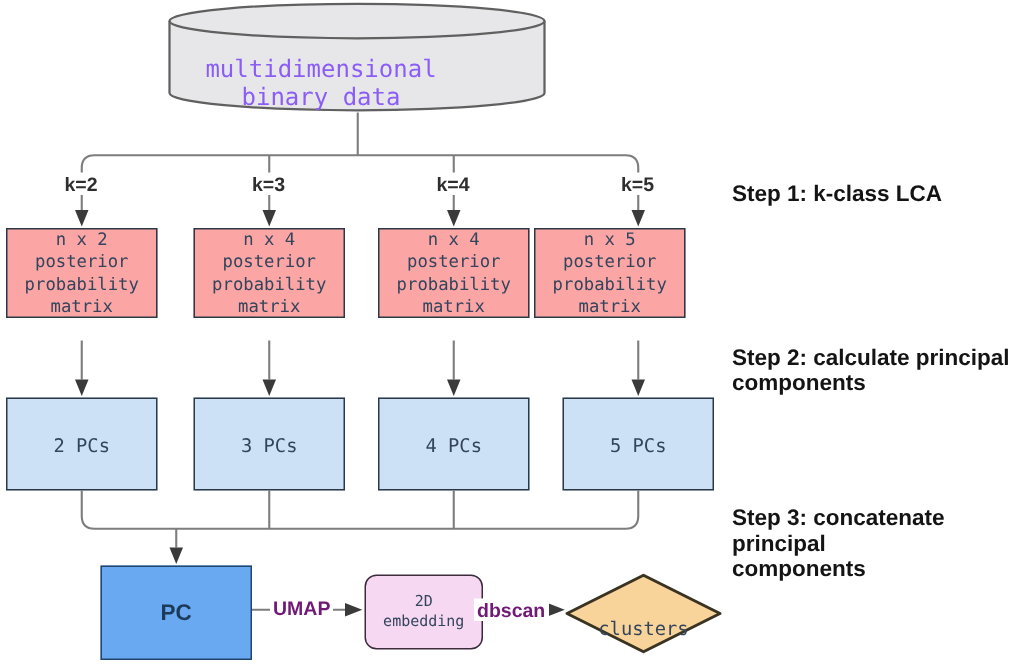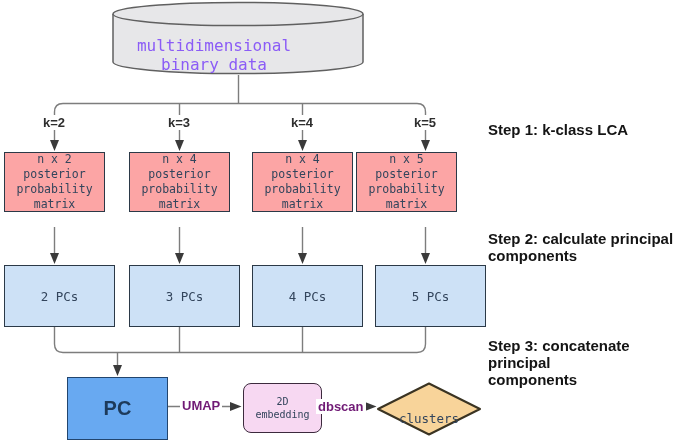--- a/index.html
+++ b/index.html
@@ -9,23 +9,23 @@
   }
   svg.layer{position:absolute;left:0;top:0;width:683px;height:443px;}
   .abs{position:absolute;box-sizing:border-box;}
   .preline{white-space:pre-line;}
   .node{
     border:1.5px solid #2b3947;
     display:flex;align-items:center;justify-content:center;text-align:center;
     font-family:"DejaVu Sans Mono","Liberation Mono",monospace;color:#33455c;
   }
   .matrix-box{width:101px;height:60px;top:152px;background:#fca5a5;font-size:11.5px;line-height:15px;}
-  .pcs-box{width:111px;height:62px;top:265px;background:#cde1f6;font-size:12.5px;}
+  .pcs-box{width:101px;height:62px;top:265px;background:#cde1f6;font-size:12.5px;}
   .pc-box{left:67px;top:377px;width:101px;height:63px;background:#68a9f1;border-color:#22456e;
-    font-family:"Liberation Sans",sans-serif;font-weight:bold;font-size:20px;color:#1d3a5a;text-align:right;}
+    font-family:"Liberation Sans",sans-serif;font-weight:bold;font-size:15px;color:#1d3a5a;text-align:right;}
   .emb-box{left:243px;top:383px;width:79px;height:50px;background:#f7d8f2;border-color:#3c2a3d;
     border-radius:8px;font-size:10px;line-height:13px;}
   .cyl-label{left:113px;top:36px;width:202px;text-align:center;
     font-family:"DejaVu Sans Mono","Liberation Mono",monospace;font-size:16px;color:#8b5cf6;}
   .k-label{top:115px;width:44px;text-align:center;font-weight:bold;font-size:13px;color:#2e2e2e;
     background:#ffffff;}
   .flow-label{top:398px;font-weight:bold;font-size:13px;color:#701a75;background:#ffffff;padding:0 2px;}
   .step-label{left:488px;width:200px;font-weight:bold;font-size:15px;line-height:17px;color:#141414;}
   .clusters-label{left:379px;top:411px;width:100px;text-align:center;
     font-family:"DejaVu Sans Mono","Liberation Mono",monospace;font-size:12.5px;color:#33455c;}

